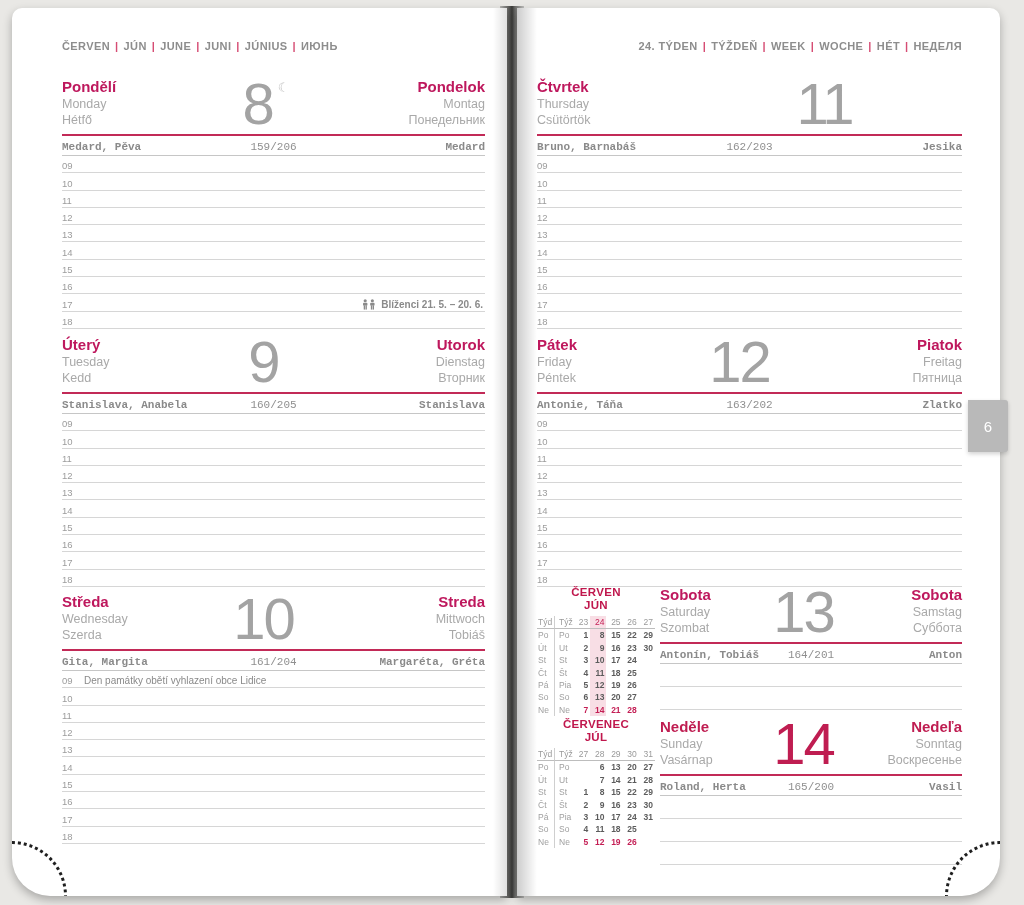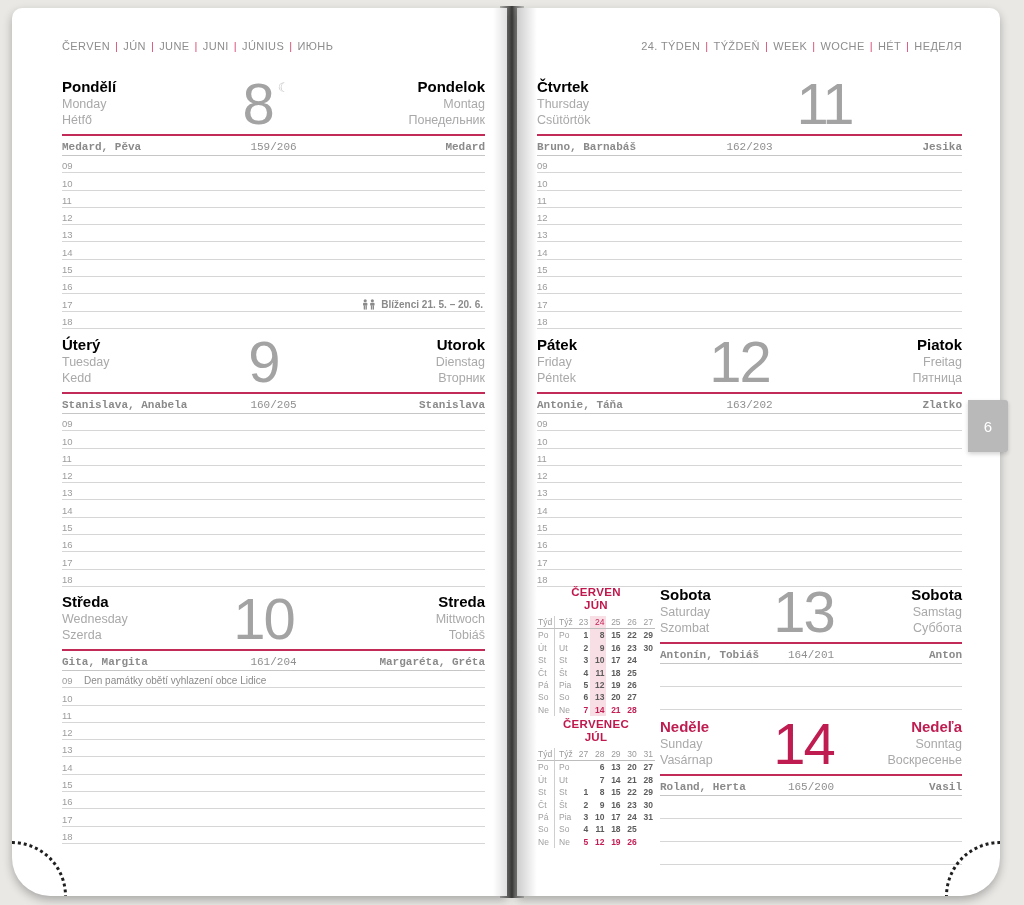--- a/index.html
+++ b/index.html
@@ -16,34 +16,34 @@
   .page-left{left:12px;width:495px;border-radius:10px 0 0 38px;}
   .page-right{left:517px;width:483px;border-radius:0 10px 38px 0;}
   .page-left::after{content:'';position:absolute;top:0;right:0;width:14px;height:100%;pointer-events:none;
     background:linear-gradient(90deg,rgba(0,0,0,0) 0%,rgba(0,0,0,0.12) 100%);}
   .page-right::after{content:'';position:absolute;top:0;left:0;width:20px;height:100%;pointer-events:none;
     background:linear-gradient(90deg,rgba(0,0,0,0.20) 0%,rgba(0,0,0,0) 100%);}
   .perf{position:absolute;width:104px;height:104px;border:3px dotted #1f1f1f;border-radius:50%;}
   .page-left .perf{left:-55px;bottom:-55px;}
   .page-right .perf{right:-55px;bottom:-55px;}
 
-  .hdr{position:absolute;top:32px;font-size:11px;font-weight:normal;color:#8d8d8d;letter-spacing:.4px;white-space:nowrap;}
+  .hdr{position:absolute;top:32px;font-size:11px;font-weight:bold;color:#8d8d8d;letter-spacing:.4px;white-space:nowrap;}
   .hdr .h-sep{color:#d64d74;margin:0 5px;}
   .page-left .hdr{left:50px;}
   .page-right .hdr{right:38px;text-align:right;}
 
   .day-block{position:absolute;}
   .page-left .day-block{left:50px;right:22px;}
   .page-right .day-block.full{left:20px;right:38px;}
   .page-right .day-block.half{left:143px;right:38px;}
 
   .day-head{display:flex;align-items:stretch;height:54px;border-bottom:2px solid #c22a57;padding-bottom:2px;}
   .names{width:150px;}
   .names.right{width:170px;text-align:right;margin-left:auto;}
-  .n1{font-size:15px;font-weight:bold;color:#000000;line-height:18px;}
+  .n1{font-size:15px;font-weight:bold;color:#be185d;line-height:18px;}
   .n2{font-size:12.5px;color:#a9a9a9;line-height:16px;}
   .num-wrap{flex:1;text-align:center;white-space:nowrap;}
   .num{font-size:58px;font-weight:300;color:#a3a3a3;line-height:52px;letter-spacing:-2px;}
   .moon{font-size:13px;color:#bdbdbd;vertical-align:top;position:relative;top:2px;left:5px;}
   .red-day .names.left .n1,.red-day .names.right .n1,.red-day .num{color:#bf1d51;}
 
   .nameday{display:flex;align-items:flex-end;height:17px;padding-bottom:2px;border-bottom:1px solid #c6c6c6;
     font-size:11px;font-weight:bold;color:#8a8a8a;font-family:Liberation Mono, monospace;}
   .nd-left{flex:1;text-align:left;}
   .nd-mid{flex:0 0 auto;text-align:center;font-weight:normal;color:#8f8f8f;}

